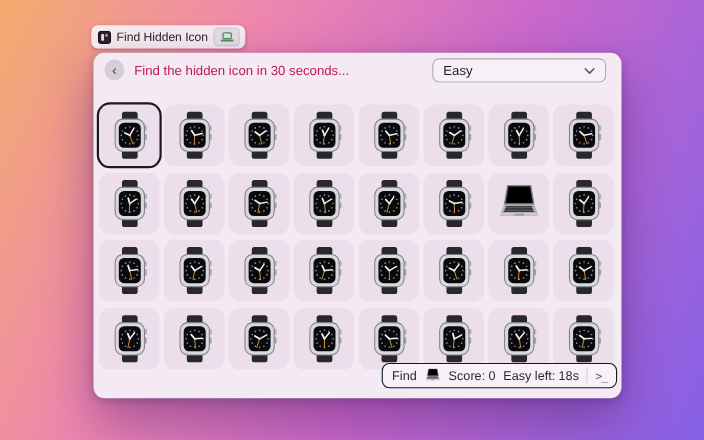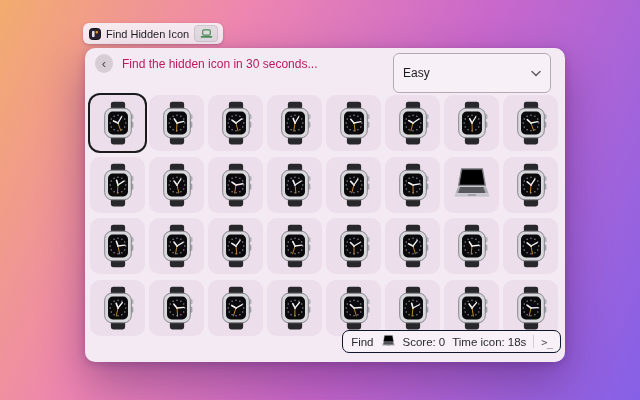--- a/index.html
+++ b/index.html
@@ -32,21 +32,21 @@
   }
   .back-btn{
     position:absolute;left:10px;top:6px;width:18px;height:18px;border-radius:50%;
     background:#d6cdd5;color:#4a4a4f;display:flex;align-items:center;justify-content:center;
     font-size:13px;line-height:1;padding-bottom:1px;cursor:default;
   }
   .prompt{
     position:absolute;left:37px;top:9px;font-size:12px;color:#be185d;white-space:nowrap;
   }
   .dropdown{
-    position:absolute;left:308px;top:5px;width:158px;height:40px;box-sizing:border-box;
+    position:absolute;left:308px;top:5px;width:158px;height:22px;box-sizing:border-box;
     background:#f8f0f7;border:1px solid #b3abb4;border-radius:6px;
     display:flex;align-items:center;justify-content:space-between;padding:0 9px;
   }
   .dropdown-label{font-size:12px;color:#1c1c1e;}
   
   .grid{
     position:absolute;left:5px;top:47px;
     display:grid;grid-template-columns:repeat(8,55px);grid-auto-rows:56px;gap:5.5px 4px;
   }
   .cell{
@@ -937,21 +937,21 @@
     <rect x="6.4" y="26.5" width="28.6" height="1.7" rx="0.8" fill="#3c3c42"></rect>
     <polygon points="3.5,29.6 38.5,29.6 39.5,32 2.5,32" fill="#c2c2c8"></polygon>
     <rect x="16.5" y="29.8" width="9" height="1.6" rx="0.8" fill="#96969e"></rect>
   </svg>
         </span>
       <span class="pair">
         <span>Score:</span>
         <span>0</span>
       </span>
       <span class="pair">
-        <span>Time icon:</span>
+        <span>Easy left:</span>
         <span>18s</span>
       </span>
       <span class="sep"></span>
       <span class="term">&gt;_</span>
     </div>
 
   </div>
 </div>
 
 </body></html>

